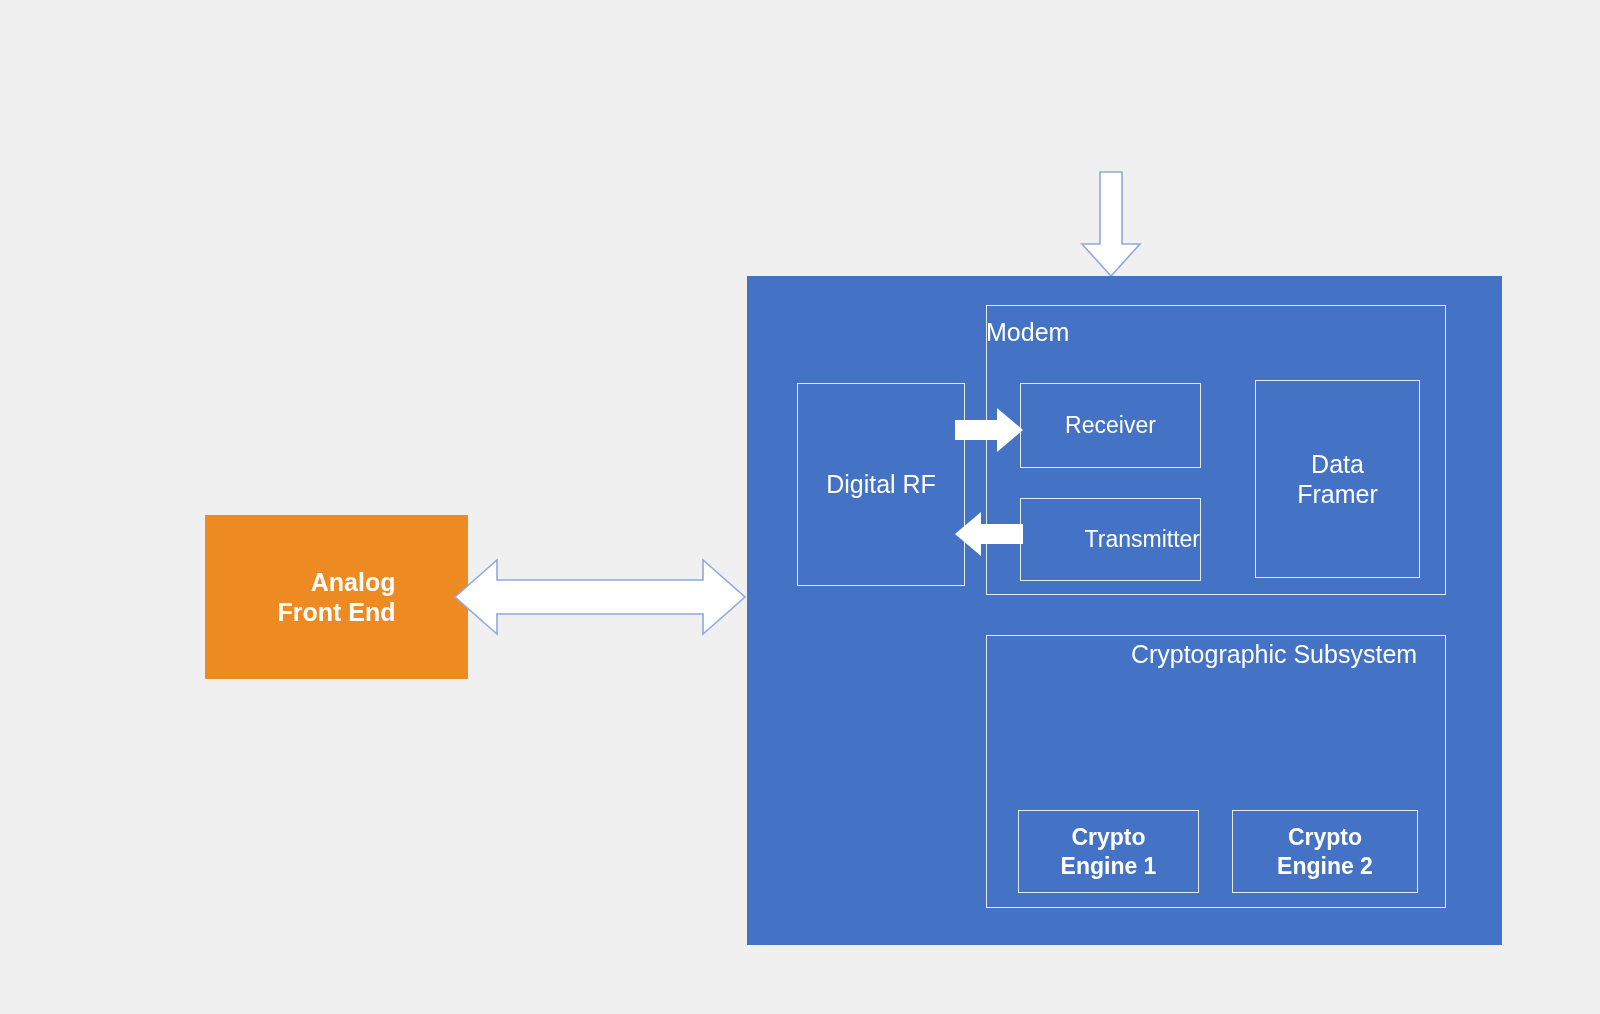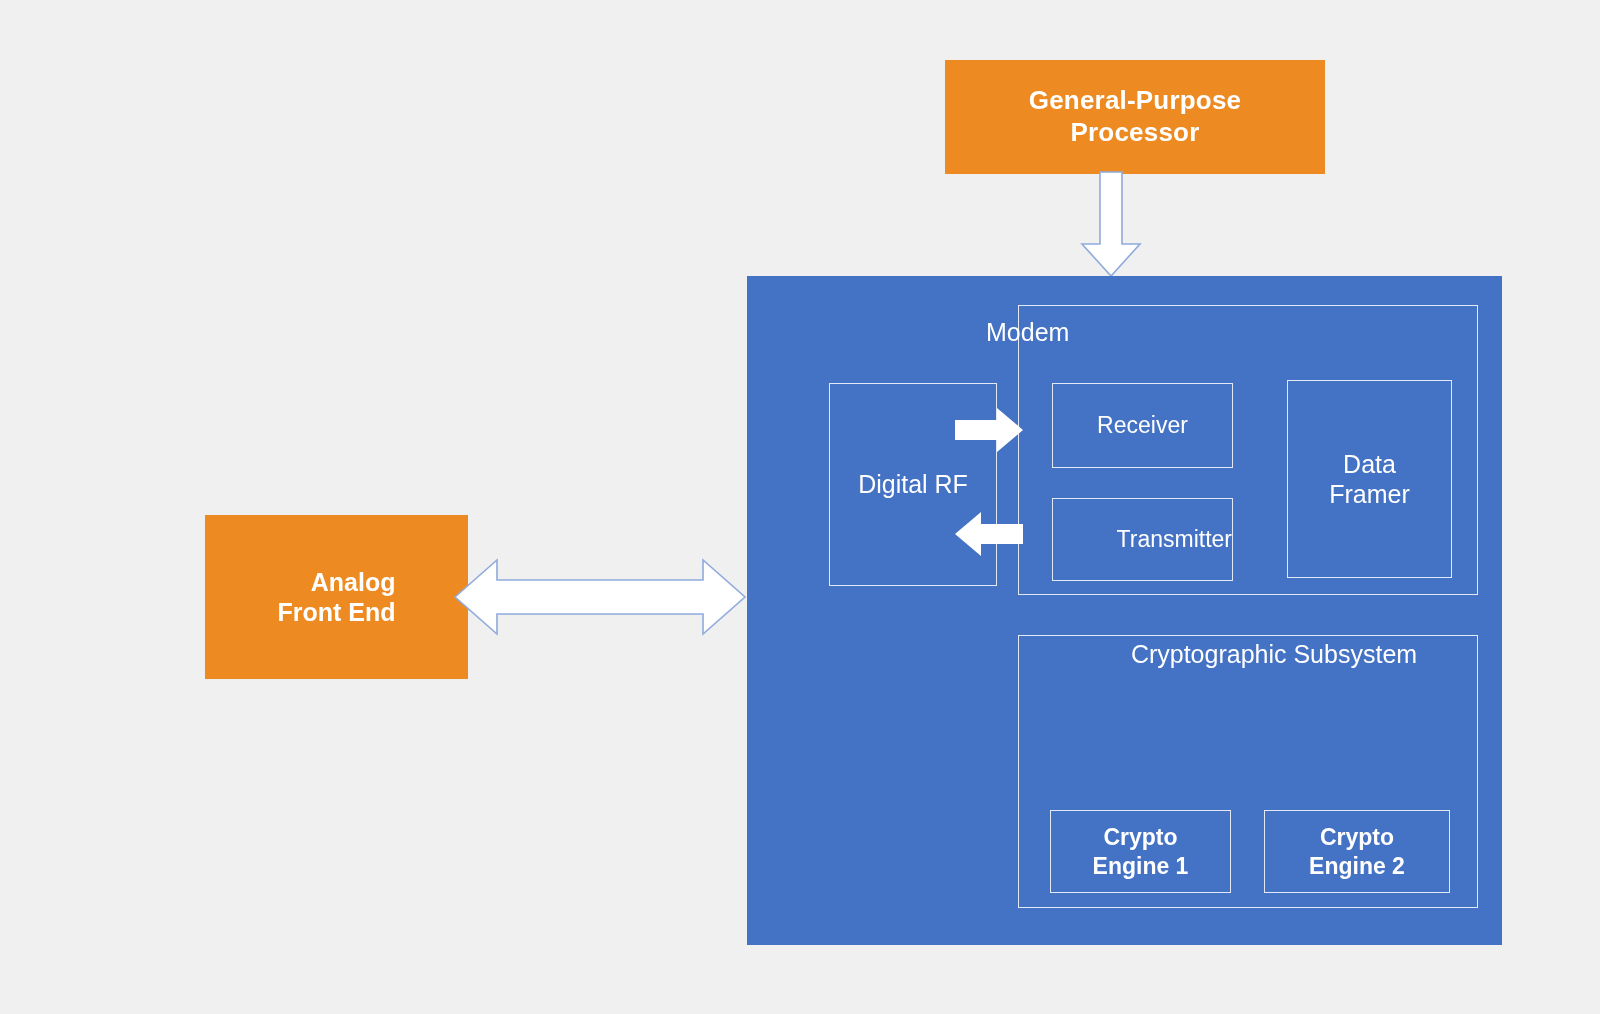--- a/index.html
+++ b/index.html
@@ -50,21 +50,20 @@
   
   #system-box {
     left: 747px;  top: 276px;
     width: 755px; height: 669px;
     background: #4472C4;
   }
   
   .outlined {
     border: 1.5px solid rgba(255,255,255,.85);
     background: transparent;
-    margin-left: 32px;
   }
   #modem-box {
     left: 986px;  top: 305px;
     width: 460px; height: 290px;
     align-items: flex-start;
   }
   #modem-title {
     position: absolute;
     left: 986px;  top: 318px;
     width: 460px;
@@ -131,24 +130,20 @@
   #arrow-gpp-to-system { left: 1080px; top: 172px; width: 62px; height: 106px; }
   #arrow-afe-to-system { left: 455px;  top: 558px; width: 290px; height: 78px; }
   #arrow-rf-to-rx      { left: 955px;  top: 408px; width: 68px;  height: 44px; }
   #arrow-tx-to-rf      { left: 955px;  top: 512px; width: 68px;  height: 44px; }
 </style>
 </head>
 <body>
 
 <div id="canvas">
 
-  <div class="box orange" id="gpp-box">
-    <span>General-Purpose
-Processor</span>
-  </div>
 
   <svg class="arrow-svg" id="arrow-gpp-to-system" viewBox="0 0 62 106">
     <polygon points="20,0 42,0 42,72 60,72 31,104 2,72 20,72" fill="#ffffff" stroke="#8FAADC" stroke-width="1.6"></polygon>
   </svg>
 
   <div class="box orange" id="afe-box">
     <span>Analog
 Front End</span>
   </div>
 

